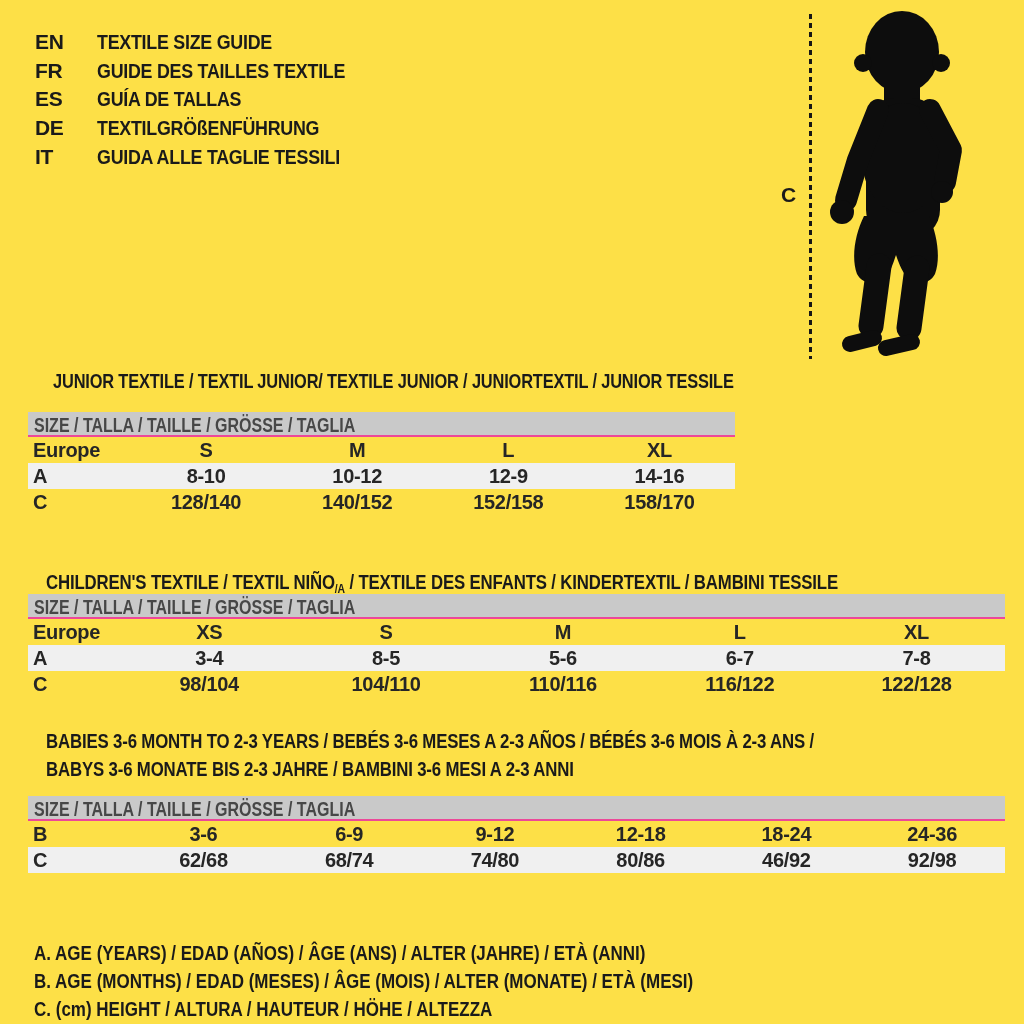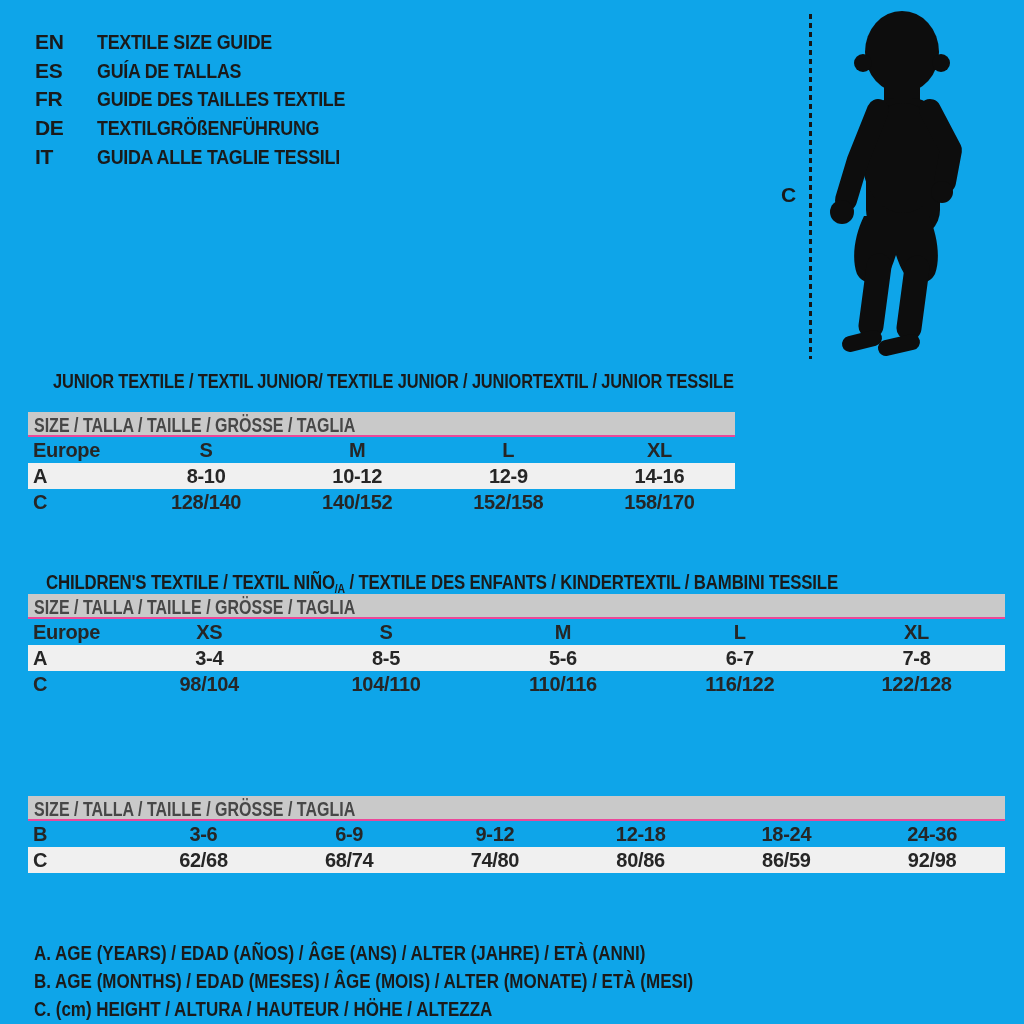--- a/index.html
+++ b/index.html
@@ -1,17 +1,17 @@
 <!DOCTYPE html>
 <html><head>
 <meta charset="utf-8">
 <style>
   html,body{margin:0;padding:0;background:#fff;}
   #canvas{
-    position:relative;width:1024px;height:1024px;background:#0ea5e9;overflow:hidden;
+    position:relative;width:1024px;height:1024px;background:#fde047;overflow:hidden;
     font-family:"Liberation Sans",sans-serif;font-weight:700;color:#1a1a1a;
     -webkit-font-smoothing:antialiased;
   }
   .abs{position:absolute;}
   
   .sq{display:inline-block;transform:scaleX(0.80);transform-origin:0 50%;white-space:nowrap;}
   .sq85{display:inline-block;transform:scaleX(0.85);transform-origin:0 50%;white-space:nowrap;}
   .sq78{display:inline-block;transform:scaleX(0.78);transform-origin:0 50%;white-space:nowrap;}
 
   
@@ -43,26 +43,26 @@
 <body>
 
 <div id="canvas">
 
   <div class="abs" style="left:35px;top:28px;">
     <div class="lang-row">
       <span class="lang-code">EN</span>
       <span class="sq85">TEXTILE SIZE GUIDE</span>
     </div>
     <div class="lang-row">
+      <span class="lang-code">FR</span>
+      <span class="sq85">GUIDE DES TAILLES TEXTILE</span>
+    </div>
+    <div class="lang-row">
       <span class="lang-code">ES</span>
       <span class="sq85">GUÍA DE TALLAS</span>
-    </div>
-    <div class="lang-row">
-      <span class="lang-code">FR</span>
-      <span class="sq85">GUIDE DES TAILLES TEXTILE</span>
     </div>
     <div class="lang-row">
       <span class="lang-code">DE</span>
       <span class="sq85">TEXTILGRÖßENFÜHRUNG</span>
     </div>
     <div class="lang-row">
       <span class="lang-code">IT</span>
       <span class="sq85">GUIDA ALLE TAGLIE TESSILI</span>
     </div>
   </div>
@@ -176,20 +176,24 @@
           <td>98/104</td>
           <td>104/110</td>
           <td>110/116</td>
           <td>116/122</td>
           <td>122/128</td>
         </tr>
       </tbody>
     </table>
   </div>
 
+  <div class="abs sec-heading" style="left:30px;top:727px;line-height:28px;">
+    <span class="sq">BABIES 3-6 MONTH TO 2-3 YEARS / BEBÉS 3-6 MESES A 2-3 AÑOS / BÉBÉS 3-6 MOIS À 2-3 ANS /</span><br>
+    <span class="sq">BABYS 3-6 MONATE BIS 2-3 JAHRE / BAMBINI 3-6 MESI A 2-3 ANNI</span>
+  </div>
   <div class="abs tblock" style="left:28px;top:796px;width:977px;">
     <div class="sizebar">
       <span class="sq">SIZE / TALLA / TAILLE / GRÖSSE / TAGLIA</span>
     </div>
     <table>
       <colgroup>
           <col style="width:10.5%">
           <col>
           <col>
           <col>
@@ -206,21 +210,21 @@
           <td>12-18</td>
           <td>18-24</td>
           <td>24-36</td>
         </tr>
         <tr class="alt">
           <td class="lbl">C</td>
           <td>62/68</td>
           <td>68/74</td>
           <td>74/80</td>
           <td>80/86</td>
-          <td>86/59</td>
+          <td>46/92</td>
           <td>92/98</td>
         </tr>
       </tbody>
     </table>
   </div>
 
   <div class="abs" style="left:34px;top:914px;margin-top:28px;">
     <div class="legend-line">
       <span class="sq85">A. AGE (YEARS) / EDAD (AÑOS) / ÂGE (ANS) / ALTER (JAHRE) / ETÀ (ANNI)</span>
     </div>

